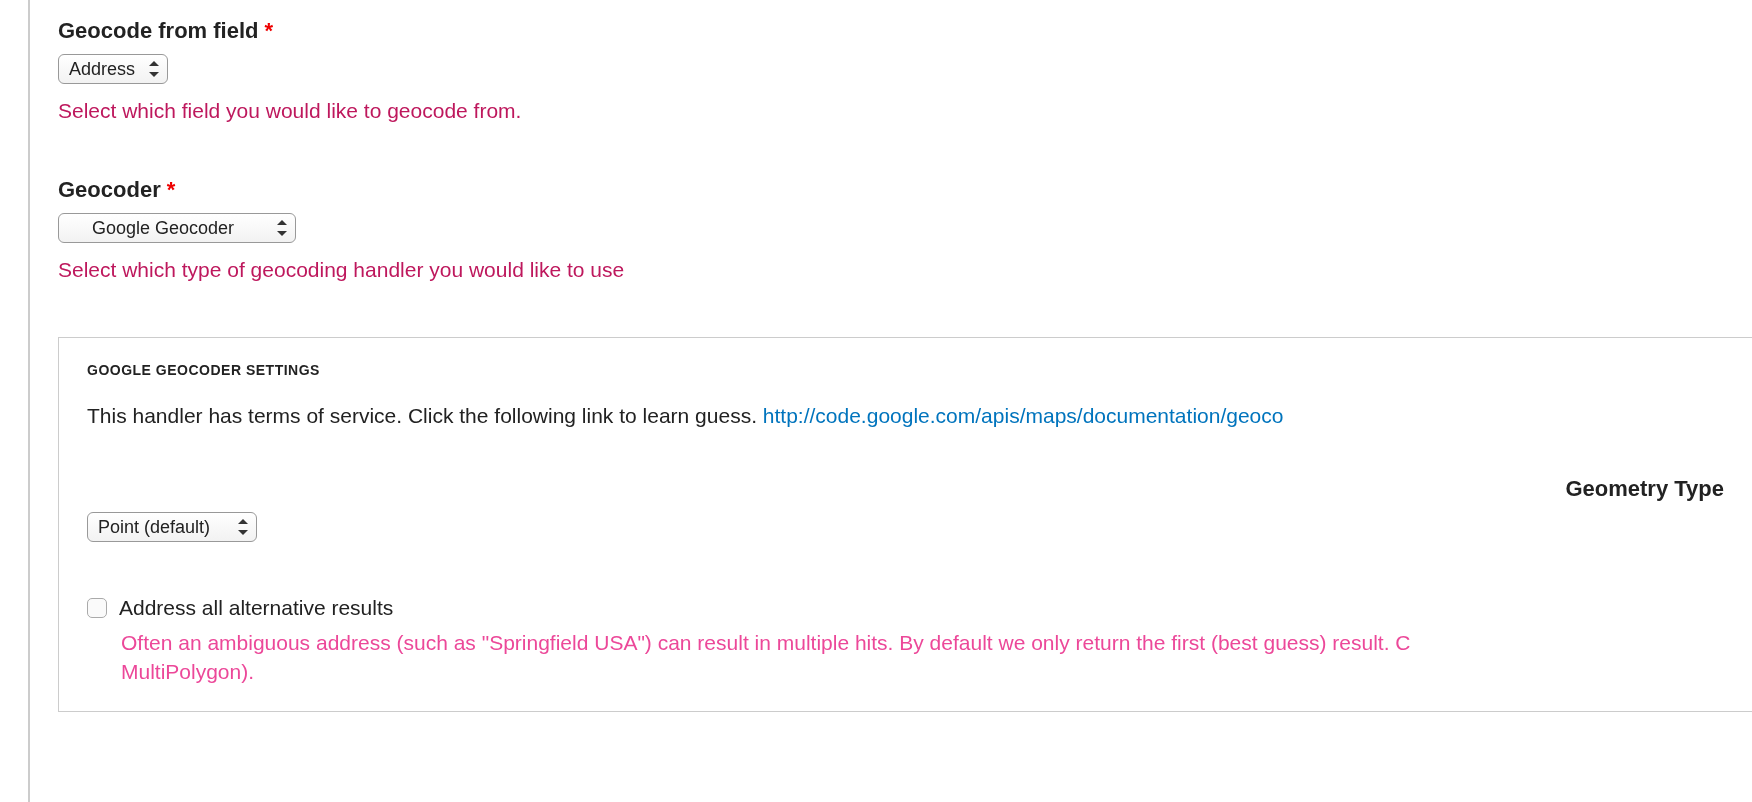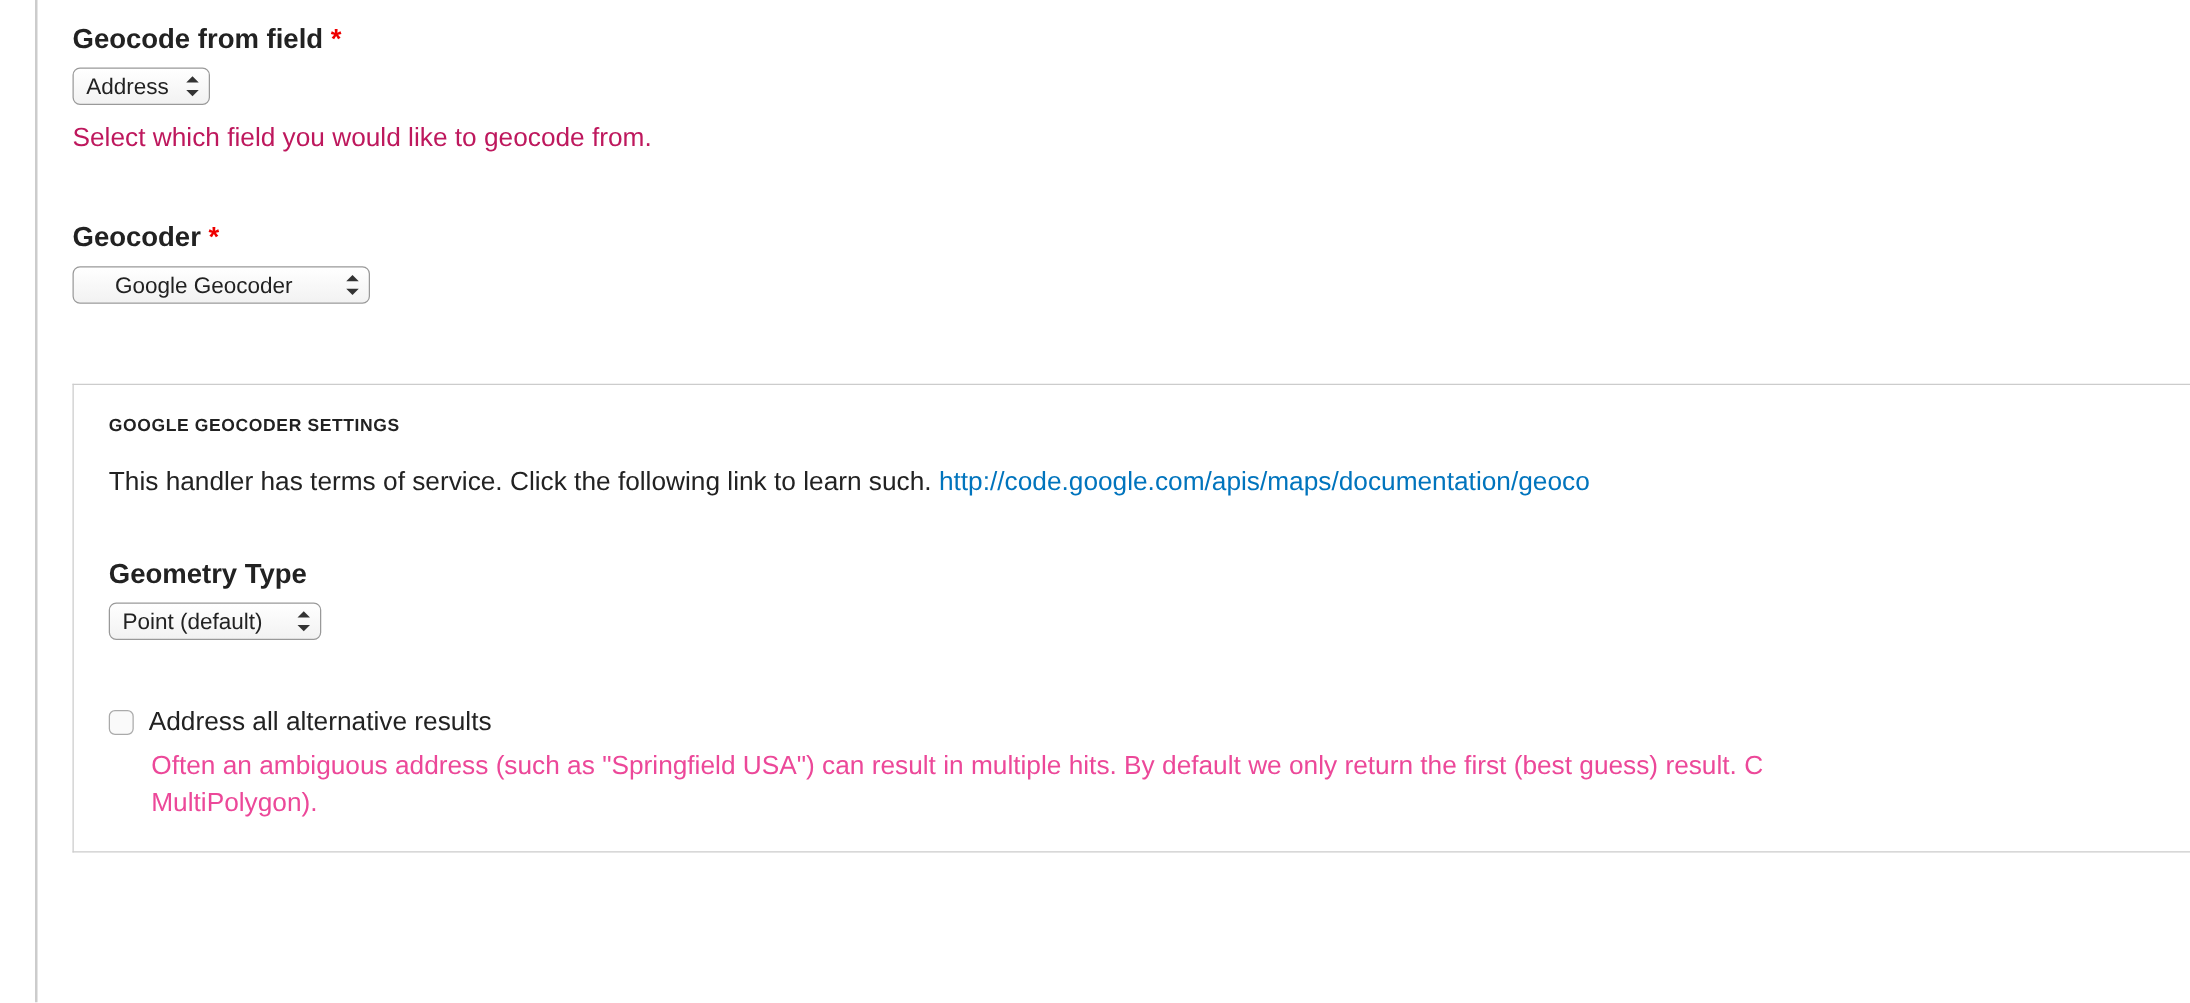--- a/index.html
+++ b/index.html
@@ -105,20 +105,21 @@
     .tos-link {
       color: #0074bd;
       text-decoration: none;
     }
     .geom-label {
       font-weight: bold;
       font-size: 22px;
       color: #222;
       margin-bottom: 10px;
       display: block;
+      text-align: right;
     }
     .checkbox-row {
       display: flex;
       align-items: center;
       margin-top: 42px;
       margin-bottom: 8px;
     }
     .checkbox {
       width: 20px;
       height: 20px;
@@ -161,27 +162,28 @@
 
   <div class="form-field">
     <label class="field-label">
       <span>Geocoder</span>
       <span class="required-mark">*</span>
     </label>
     <div class="select-wrap" style="min-width:238px;padding-left:33px;">
       <span>Google Geocoder</span>
       <span class="arrows"></span>
     </div>
+    <div class="help-text">Select which type of geocoding handler you would like to use</div>
   </div>
 
   <div class="fieldset">
     <div class="fieldset-legend">GOOGLE GEOCODER SETTINGS</div>
 
     <div class="tos-text">
-      <span>This handler has terms of service. Click the following link to learn such. </span><a class="tos-link">http://code.google.com/apis/maps/documentation/geoco</a>
+      <span>This handler has terms of service. Click the following link to learn guess. </span><a class="tos-link">http://code.google.com/apis/maps/documentation/geoco</a>
     </div>
 
     <label class="geom-label">Geometry Type</label>
     <div class="select-wrap" style="min-width:170px;">
       <span>Point (default)</span>
       <span class="arrows"></span>
     </div>
 
     <div class="checkbox-row">
       <div class="checkbox"></div>

